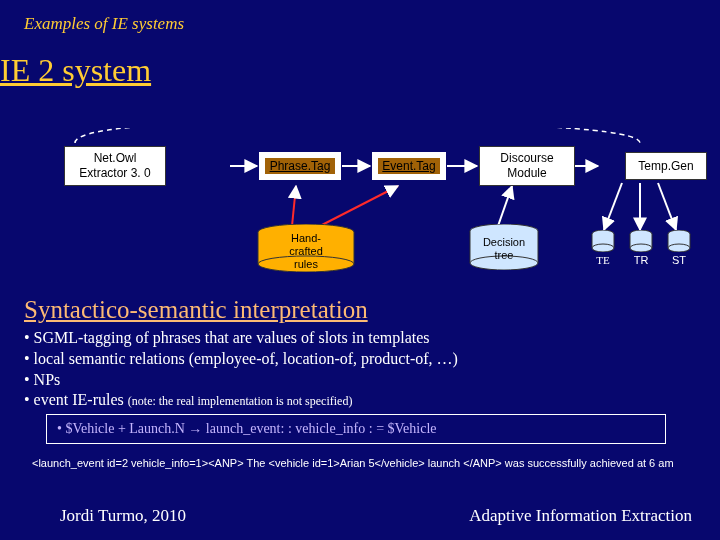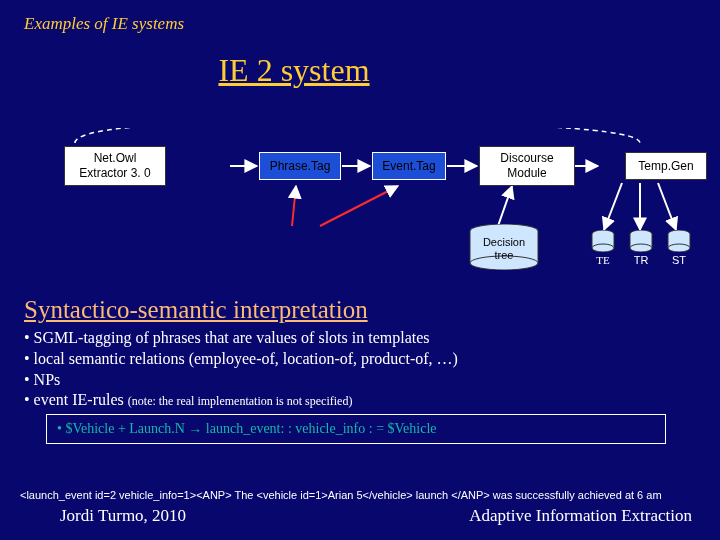--- a/index.html
+++ b/index.html
@@ -5,37 +5,37 @@
   * { box-sizing: border-box; margin: 0; padding: 0; }
   body {
     width: 720px; height: 540px;
     background: #07076e;
     font-family: "Times New Roman", Times, serif;
     color: #fff;
     position: relative;
     overflow: hidden;
   }
   .header { position: absolute; top: 14px; left: 24px; font-style: italic; color: #ffcc33; font-size: 17px; }
-  .title  { position: absolute; top: 52px; width: 588px; text-align: center; color: #ffcc33; font-size: 32px; text-decoration: underline; }
+  .title  { position: absolute; top: 52px; width: 588px; color: #ffcc33; font-size: 32px; text-decoration: underline; }
   .stage  { position: absolute; top: 128px; left: 0; width: 720px; height: 175px; }
   .node   { position: absolute; font-family: Verdana, Arial, sans-serif; font-size: 12px; color: #000; text-align: center; display:flex; align-items:center; justify-content:center; padding:3px 5px; line-height:1.25; }
   .rect   { background:#fff; border:1px solid #333; }
-  .focus  { background:#1d4ed8; border:1px solid #ffffff; }
+  .focus  { background:#a16207; border:6px solid #ffffff;text-decoration:underline; }
   .drum   { position: absolute; }
   .drum svg { display:block; }
   .drum .lbl { position:absolute; top:50%; left:50%; transform:translate(-50%,-40%); font-family:Verdana,Arial,sans-serif; font-size:11px; color:#000; text-align:center; line-height:1.2; }
   svg.arrows { position:absolute; top:0; left:0; width:720px; height:175px; pointer-events:none; }
   .subhead { position:absolute; top:296px; left:24px; color:#fdba74; font-size:25px; text-decoration:underline; }
   .bullets { position:absolute; top:328px; left:24px; width:672px; color:#fff; font-size:16px; line-height:1.3; }
   .bullets li { list-style:none; }
   .bullets li::before { content:"• "; }
   .note { font-size:12px; }
-  .codebox { position:absolute; top:414px; left:46px; width:620px; border:1px solid #fff; padding:6px 10px; font-size:14px; color:#14b8a6; }
+  .codebox { position:absolute; top:414px; left:46px; width:620px; border:1px solid #fff; padding:6px 10px; font-size:14px; color:#c4b5fd; }
   .codebox::before { content:"• "; }
-  .sgml { position:absolute; top:456px; left:20px; width:656px; font-family:Verdana,Arial,sans-serif; font-size:11px; color:#fff; line-height:1.35;margin-top:32px; }
+  .sgml { position:absolute; top:456px; left:32px; width:656px; font-family:Verdana,Arial,sans-serif; font-size:11px; color:#fff; line-height:1.35; }
   .footer-l { position:absolute; bottom:14px; left:60px; font-size:17px; color:#fff; }
   .footer-r { position:absolute; bottom:14px; right:28px; font-size:17px; color:#fff; }
   .subcyl { position:absolute; font-family:Verdana,Arial,sans-serif; font-size:11px; color:#fff; text-align:center; width:30px; }
   .subcyl svg{display:block;margin:0 auto 2px;}
 </style>
 </head>
 <body>
 
 <div class="header">Examples of IE systems</div>
 <div class="title">IE 2 system</div>
@@ -67,20 +67,31 @@
   </svg>
 
   <div class="node rect" style="left:24px;  top:18px; width:102px; height:40px; white-space:pre-line;margin-left:40px;">Net.Owl
 Extractor 3. 0</div>
   <div class="node focus" style="left:259px; top:24px; width:82px;  height:28px;">Phrase.Tag</div>
   <div class="node focus" style="left:372px; top:24px; width:74px;  height:28px;">Event.Tag</div>
   <div class="node rect" style="left:479px; top:18px; width:96px;  height:40px; white-space:pre-line;">Discourse
 Module</div>
   <div class="node rect" style="left:625px; top:24px; width:82px;  height:28px;">Temp.Gen</div>
 
+  <div class="drum" style="left:256px; top:96px; width:100px;">
+    <svg width="100" height="48" viewBox="0 0 100 48">
+      <ellipse cx="50" cy="8" rx="48" ry="8" fill="#ffb000" stroke="#333"></ellipse>
+      <rect x="2" y="8" width="96" height="32" fill="#ffb000" stroke="none"></rect>
+      <line x1="2" y1="8" x2="2" y2="40" stroke="#333"></line>
+        <line x1="98" y1="8" x2="98" y2="40" stroke="#333"></line>
+      <ellipse cx="50" cy="40" rx="48" ry="8" fill="#ffb000" stroke="#333"></ellipse>
+    </svg>
+    <div class="lbl" style="white-space:pre-line;">Hand-crafted
+rules</div>
+  </div>
 
   <div class="drum" style="left:468px; top:96px; width:72px;">
     <svg width="72" height="46" viewBox="0 0 72 46">
       <ellipse cx="36" cy="7" rx="34" ry="7" fill="#cfe6ff" stroke="#333"></ellipse>
       <rect x="2" y="7" width="68" height="32" fill="#cfe6ff"></rect>
       <line x1="2" y1="7" x2="2" y2="39" stroke="#333"></line>
         <line x1="70" y1="7" x2="70" y2="39" stroke="#333"></line>
       <ellipse cx="36" cy="39" rx="34" ry="7" fill="#cfe6ff" stroke="#333"></ellipse>
     </svg>
     <div class="lbl" style="white-space:pre-line;">Decision

